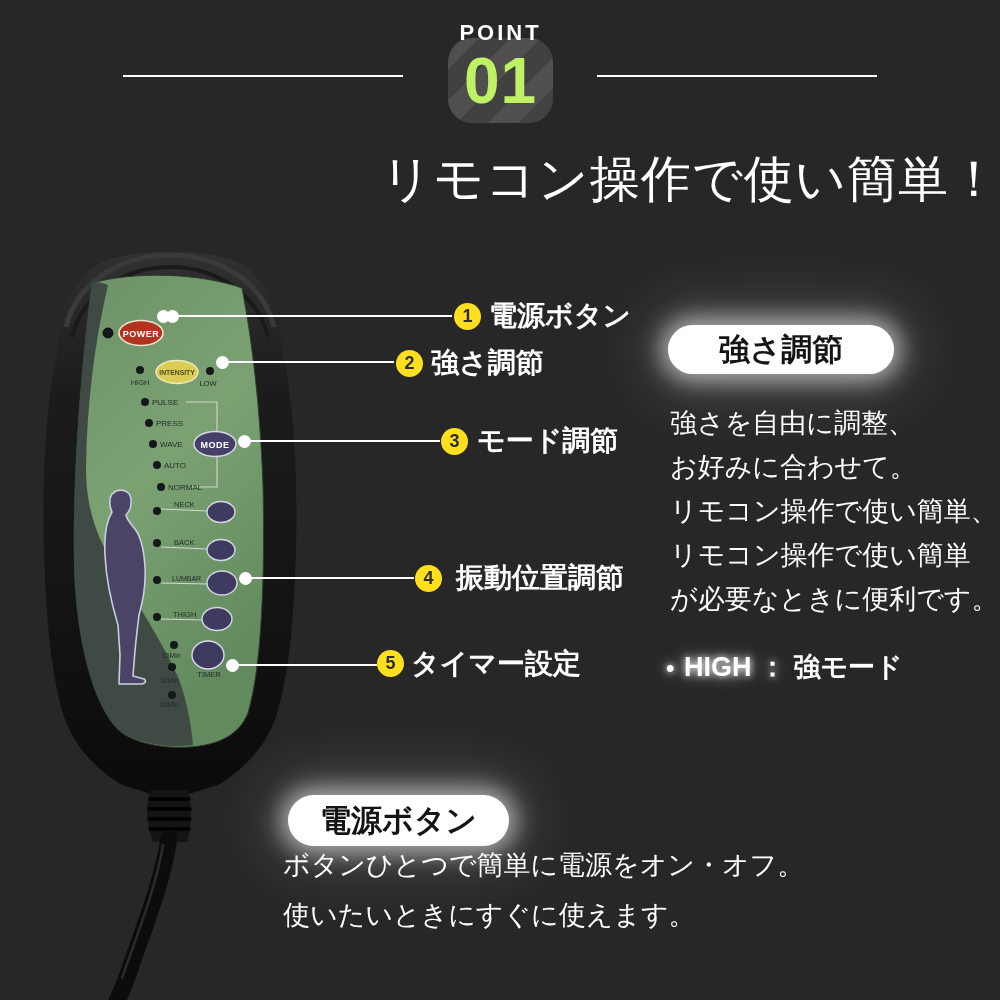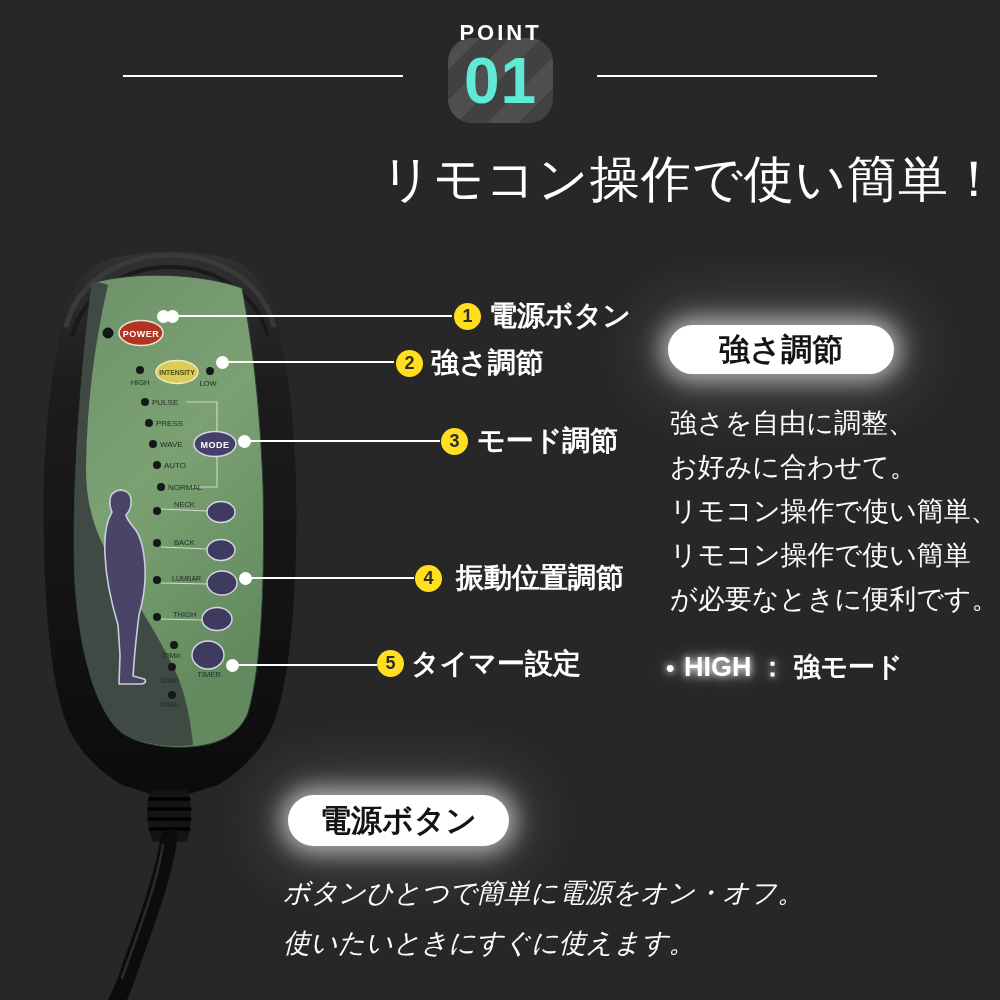--- a/index.html
+++ b/index.html
@@ -18,21 +18,21 @@
     border-radius:24px;
     background:repeating-linear-gradient(135deg,#4f4f4f 0 22px,#414141 22px 44px);
     overflow:hidden;
   }
   .point-label{
     position:absolute;left:448px;top:20px;width:105px;text-align:center;
     color:#ffffff;font-size:22px;font-weight:800;letter-spacing:3px;z-index:2;
   }
   .point-number{
     position:absolute;left:448px;top:44px;width:105px;text-align:center;
-    color:#5eead4;font-size:64px;font-weight:800;z-index:2;letter-spacing:1px;
+    color:#bef264;font-size:64px;font-weight:800;z-index:2;letter-spacing:1px;
   }
   .main-title{
     position:absolute;left:0;top:146px;width:1000px;text-align:right;
     color:#ffffff;font-size:50px;font-weight:400;letter-spacing:1px;
   }
   
   .c-line{position:absolute;height:2px;background:#ffffff;}
   .c-dot{position:absolute;width:13px;height:13px;border-radius:50%;background:#ffffff;}
   .c-num{
     position:absolute;width:27px;height:27px;border-radius:50%;
@@ -50,21 +50,21 @@
     color:#141414;font-weight:800;font-size:31px;
     box-shadow:0 0 22px 8px rgba(255,255,255,.55),0 0 60px 22px rgba(255,255,255,.15);
     white-space:nowrap;
   }
   .pill.intensity{left:668px;top:325px;width:226px;height:49px;}
   .pill.power{left:288px;top:795px;width:221px;height:51px;}
   
   .body-text{position:absolute;color:#fdfdfd;font-size:27px;font-weight:500;}
   .body-text .ln{display:block;height:44px;line-height:44px;white-space:nowrap;}
   .intensity-copy{left:670px;top:401px;width:330px;}
-  .power-copy{left:283px;top:868px;width:600px;font-style:italic;}
+  .power-copy{left:283px;top:840px;width:600px;}
   .power-copy .ln{height:50px;line-height:50px;}
   .bullets{position:absolute;left:666px;top:644px;font-size:27px;color:#ffffff;}
   .bullet-row{display:block;height:46px;line-height:46px;white-space:nowrap;}
   .bullet-glyph,.bullet-term,.bullet-sep{
     font-weight:800;
     text-shadow:0 0 7px rgba(255,255,255,.95),0 0 16px rgba(255,255,255,.65);
   }
   .bullet-glyph{font-size:24px;margin-right:2px;}
   .bullet-desc{font-weight:700;}
   .remote-svg{position:absolute;left:40px;top:245px;}

